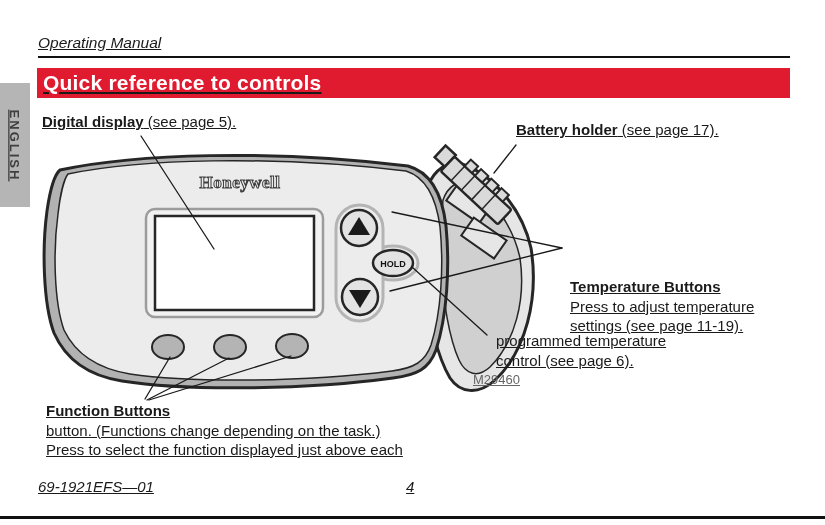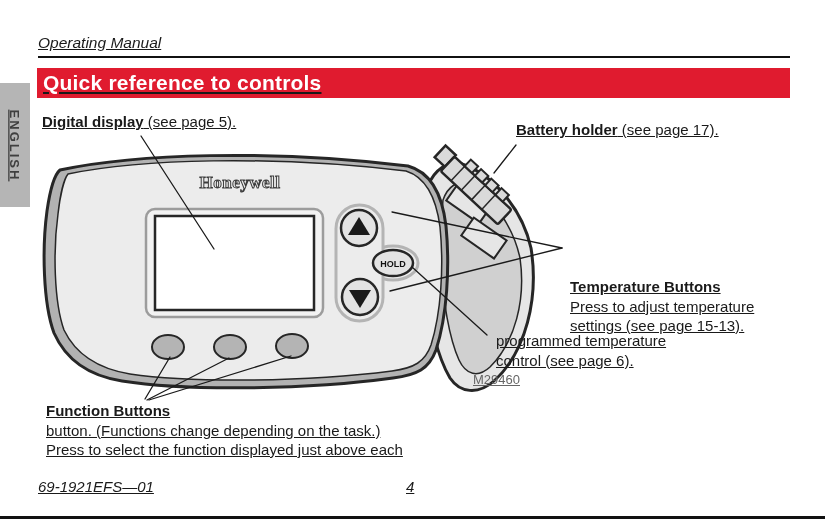--- a/index.html
+++ b/index.html
@@ -96,21 +96,21 @@
 
   <div class="abs callout cap-digital">
     <span class="h">Digital display</span><span> (see page 5).</span>
   </div>
   <div class="abs callout cap-battery">
     <span class="h">Battery holder</span><span> (see page 17).</span>
   </div>
   <div class="abs callout cap-temp">
     <div class="h">Temperature Buttons</div>
     <div>Press to adjust temperature</div>
-    <div>settings (see page 15-13).</div>
+    <div>settings (see page 11-19).</div>
   </div>
   <div class="abs m-number">M29460</div>
   <div class="abs callout cap-hold">
     <div>programmed temperature</div>
     <div>control (see page 6).</div>
   </div>
   <div class="abs callout cap-func">
     <div class="h">Function Buttons</div>
     <div>button. (Functions change depending on the task.)</div>
     <div>Press to select the function displayed just above each</div>

